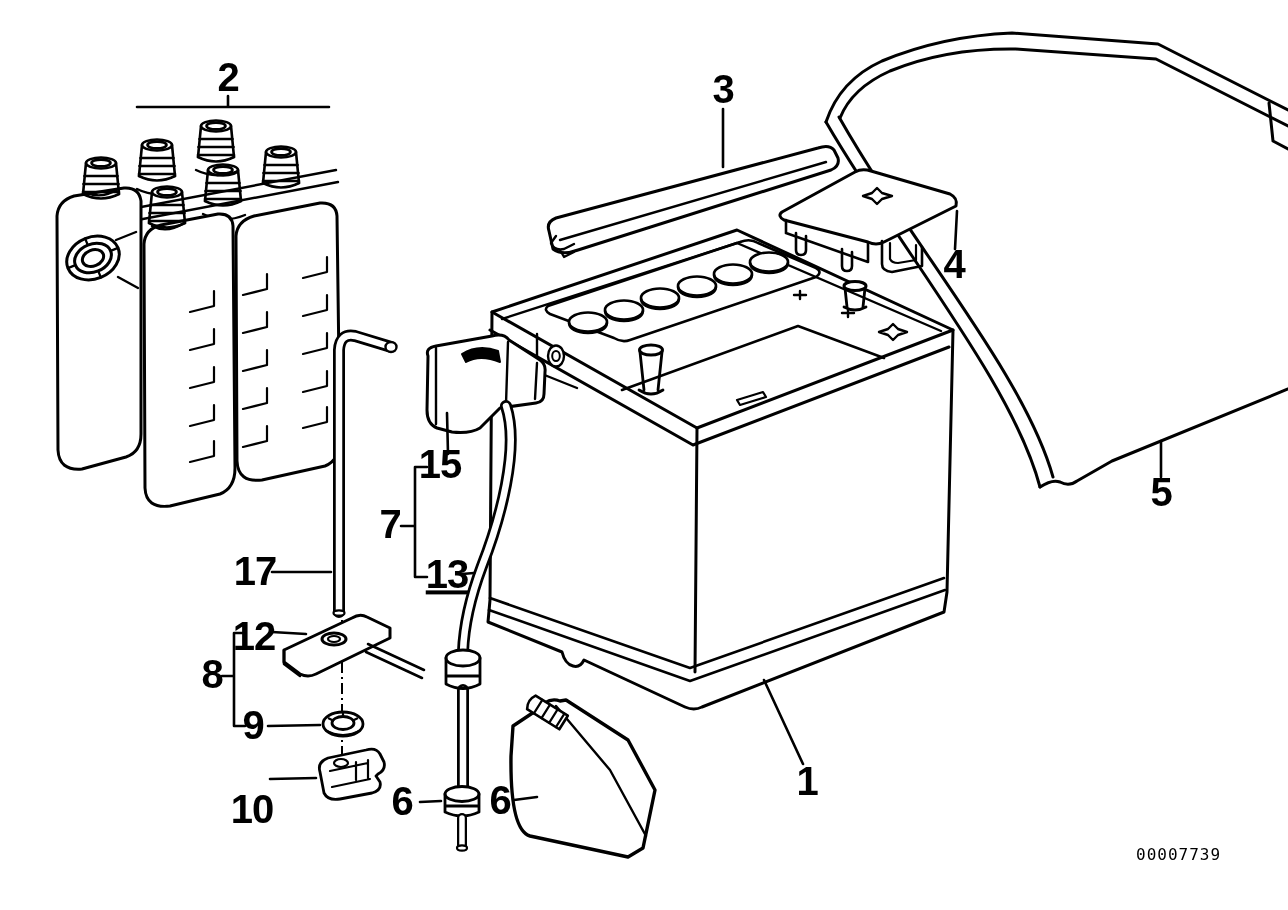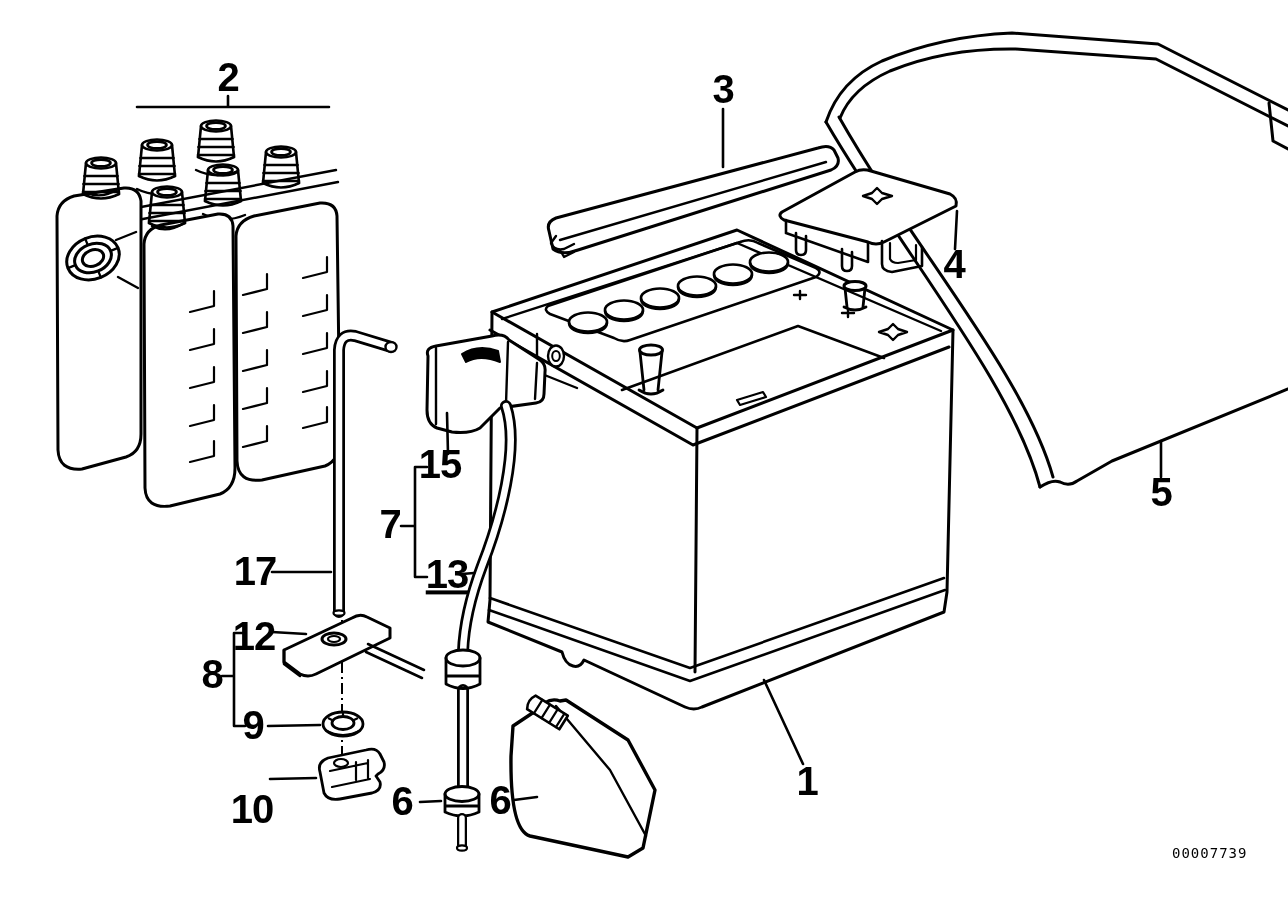--- a/index.html
+++ b/index.html
@@ -3,21 +3,21 @@
 <meta charset="utf-8">
 <style>
   html,body{margin:0;padding:0;background:#ffffff;}
   #stage{position:relative;width:1288px;height:910px;background:#ffffff;overflow:hidden;
          font-family:"Liberation Sans", sans-serif;}
   #art{position:absolute;left:0;top:0;}
   .callout{position:absolute;transform:translate(-50%,-54%);color:#000;
            font-family:"Liberation Sans", sans-serif;font-weight:bold;font-size:40px;
            letter-spacing:-1px;line-height:1;user-select:none;}
   .drawno{position:absolute;color:#000;font-family:"DejaVu Sans Mono", monospace;
-          font-size:14px;letter-spacing:1px;margin-left:36px;}
+          font-size:16px;letter-spacing:1px;}
   svg *{vector-effect:none;}
 </style>
 </head>
 <body>
 
 <div id="stage">
 
 <svg id="art" width="1288" height="910" viewBox="0 0 1288 910">
   <defs>
 

